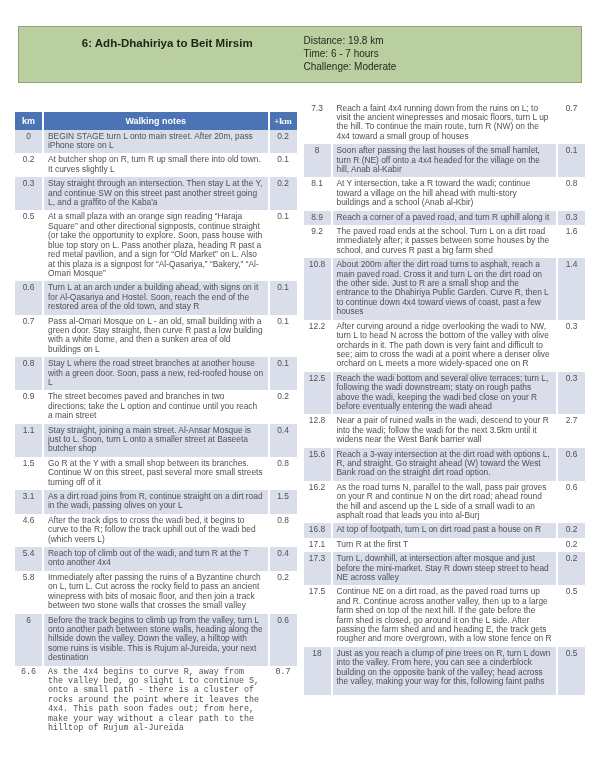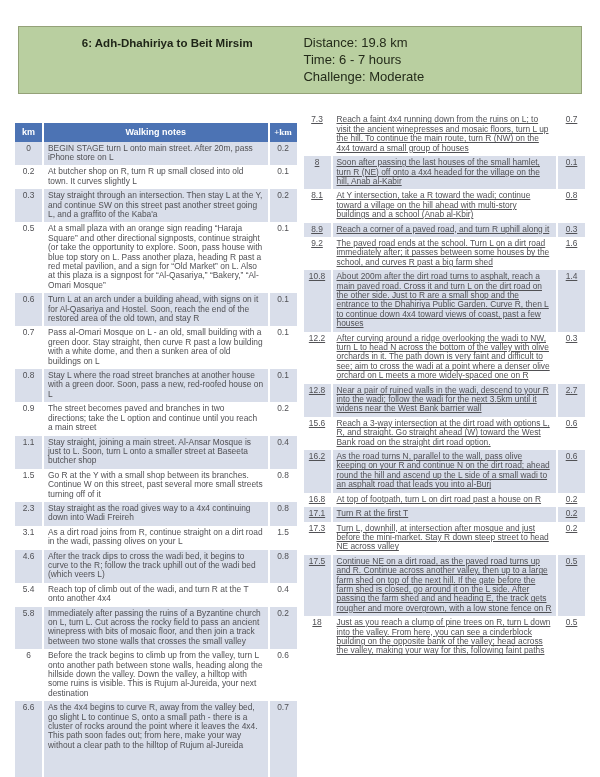--- a/index.html
+++ b/index.html
@@ -27,32 +27,32 @@
   }
   .banner-title {
     flex: 0 0 52%;
     text-align: center;
     font-weight: bold;
     font-size: 11.5px;
     color: #1e2417;
     padding-top: 3px;
   }
   .banner-stats {
-    font-size: 13px;
+    font-size: 10px;
     line-height: 1.32;
     color: #242b1a;
   }
   .tables {
     display: flex;
     gap: 7px;
     margin: 19px 15px 0 15px;
     align-items: flex-start;
   }
   .col-left { width: 284px; margin-top: 10px; }
-  .col-right { width: 284px; text-decoration: underline; }
+  .col-right { width: 284px; }
   table.route-table {
     width: 100%;
     border-collapse: collapse;
     table-layout: fixed;
     font-size: 8.4px;
     line-height: 1.12;
   }
   table.route-table th {
     background: var(--header-bg);
     color: #ffffff;
@@ -65,22 +65,22 @@
   table.route-table td {
     vertical-align: top;
     padding: 2px 4px 3px 4px;
     border-right: 2px solid #ffffff;
   }
   table.route-table td:last-child { border-right: none; }
   td[data-name="km-cell"], th.km-col { width: 28px; text-align: center; }
   td[data-name="plus-km-cell"], th.plus-col { width: 28px; text-align: center; }
   #left-table tbody tr:nth-child(odd) { background: var(--row-shaded); }
   #right-table tbody tr:nth-child(even) { background: var(--row-shaded); }
-  #left-table tbody tr:last-child td { padding-bottom: 32px; }
-  #right-table tbody tr:last-child td { padding-bottom: 18px; }
+  #left-table tbody tr:last-child td { padding-bottom: 32px; font-family: Liberation Mono, monospace; }
+  #right-table tbody tr:last-child td { padding-bottom: 8px; }
 </style>
 </head>
 <body>
 
 <div class="banner" data-name="stage-banner">
   <div class="banner-title" data-name="stage-title">6: Adh-Dhahiriya to Beit Mirsim</div>
   <div class="banner-stats" data-name="stage-stats">
     <div data-name="stage-distance">Distance: 19.8 km</div>
     <div data-name="stage-time">Time: 6 - 7 hours</div>
     <div data-name="stage-challenge">Challenge: Moderate</div>
@@ -98,21 +98,21 @@
         </tr>
       </thead>
       <tbody>
           <tr data-name="table-row">
             <td data-name="km-cell">0</td>
             <td data-name="note-cell">BEGIN STAGE turn L onto main street. After 20m, pass iPhone store on L</td>
             <td data-name="plus-km-cell">0.2</td>
           </tr>
           <tr data-name="table-row">
             <td data-name="km-cell">0.2</td>
-            <td data-name="note-cell">At butcher shop on R, turn R up small closed into old town. It curves slightly L</td>
+            <td data-name="note-cell">At butcher shop on R, turn R up small there into old town. It curves slightly L</td>
             <td data-name="plus-km-cell">0.1</td>
           </tr>
           <tr data-name="table-row">
             <td data-name="km-cell">0.3</td>
             <td data-name="note-cell">Stay straight through an intersection. Then stay L at the Y, and continue SW on this street past another street going L, and a graffito of the Kaba'a</td>
             <td data-name="plus-km-cell">0.2</td>
           </tr>
           <tr data-name="table-row">
             <td data-name="km-cell">0.5</td>
             <td data-name="note-cell">At a small plaza with an orange sign reading “Haraja Square” and other directional signposts, continue straight (or take the opportunity to explore. Soon, pass house with blue top story on L. Pass another plaza, heading R past a red metal pavilion, and a sign for “Old Market” on L. Also at this plaza is a signpost for “Al-Qasariya,” “Bakery,” “Al-Omari Mosque”</td>
@@ -139,25 +139,20 @@
             <td data-name="plus-km-cell">0.2</td>
           </tr>
           <tr data-name="table-row">
             <td data-name="km-cell">1.1</td>
             <td data-name="note-cell">Stay straight, joining a main street. Al-Ansar Mosque is just to L. Soon, turn L onto a smaller street at Baseeta butcher shop</td>
             <td data-name="plus-km-cell">0.4</td>
           </tr>
           <tr data-name="table-row">
             <td data-name="km-cell">1.5</td>
             <td data-name="note-cell">Go R at the Y with a small shop between its branches. Continue W on this street, past several more small streets turning off of it</td>
-            <td data-name="plus-km-cell">0.8</td>
-          </tr>
-          <tr data-name="table-row">
-            <td data-name="km-cell">2.3</td>
-            <td data-name="note-cell">Stay straight as the road gives way to a 4x4 continuing down into Wadi Freireh</td>
             <td data-name="plus-km-cell">0.8</td>
           </tr>
           <tr data-name="table-row">
             <td data-name="km-cell">3.1</td>
             <td data-name="note-cell">As a dirt road joins from R, continue straight on a dirt road in the wadi, passing olives on your L</td>
             <td data-name="plus-km-cell">1.5</td>
           </tr>
           <tr data-name="table-row">
             <td data-name="km-cell">4.6</td>
             <td data-name="note-cell">After the track dips to cross the wadi bed, it begins to curve to the R; follow the track uphill out of the wadi bed (which veers L)</td>
@@ -218,32 +213,37 @@
             <td data-name="km-cell">10.8</td>
             <td data-name="note-cell">About 200m after the dirt road turns to asphalt, reach a main paved road. Cross it and turn L on the dirt road on the other side. Just to R are a small shop and the entrance to the Dhahiriya Public Garden. Curve R, then L to continue down 4x4 toward views of coast, past a few houses</td>
             <td data-name="plus-km-cell">1.4</td>
           </tr>
           <tr data-name="table-row">
             <td data-name="km-cell">12.2</td>
             <td data-name="note-cell">After curving around a ridge overlooking the wadi to NW, turn L to head N across the bottom of the valley with olive orchards in it. The path down is very faint and difficult to see; aim to cross the wadi at a point where a denser olive orchard on L meets a more widely-spaced one on R</td>
             <td data-name="plus-km-cell">0.3</td>
           </tr>
           <tr data-name="table-row">
+            <td data-name="km-cell">12.5</td>
+            <td data-name="note-cell">Reach the wadi bottom and several olive terraces; turn L, following the wadi downstream; staty on rough paths above the wadi, keeping the wadi bed close on your R before eventually entering the wadi ahead</td>
+            <td data-name="plus-km-cell">0.3</td>
+          </tr>
+          <tr data-name="table-row">
             <td data-name="km-cell">12.8</td>
             <td data-name="note-cell">Near a pair of ruined walls in the wadi, descend to your R into the wadi; follow the wadi for the next 3.5km until it widens near the West Bank barrier wall</td>
             <td data-name="plus-km-cell">2.7</td>
           </tr>
           <tr data-name="table-row">
             <td data-name="km-cell">15.6</td>
             <td data-name="note-cell">Reach a 3-way intersection at the dirt road with options L, R, and straight. Go straight ahead (W) toward the West Bank road on the straight dirt road option.</td>
             <td data-name="plus-km-cell">0.6</td>
           </tr>
           <tr data-name="table-row">
             <td data-name="km-cell">16.2</td>
-            <td data-name="note-cell">As the road turns N, parallel to the wall, pass olive keeping on your R and continue N on the dirt road; ahead round the hill and ascend up the L side of a small wadi to an asphalt road that leads you into al-Burj</td>
+            <td data-name="note-cell">As the road turns N, parallel to the wall, pass pair groves on your R and continue N on the dirt road; ahead round the hill and ascend up the L side of a small wadi to an asphalt road that leads you into al-Burj</td>
             <td data-name="plus-km-cell">0.6</td>
           </tr>
           <tr data-name="table-row">
             <td data-name="km-cell">16.8</td>
             <td data-name="note-cell">At top of footpath, turn L on dirt road past a house on R</td>
             <td data-name="plus-km-cell">0.2</td>
           </tr>
           <tr data-name="table-row">
             <td data-name="km-cell">17.1</td>
             <td data-name="note-cell">Turn R at the first T</td>

